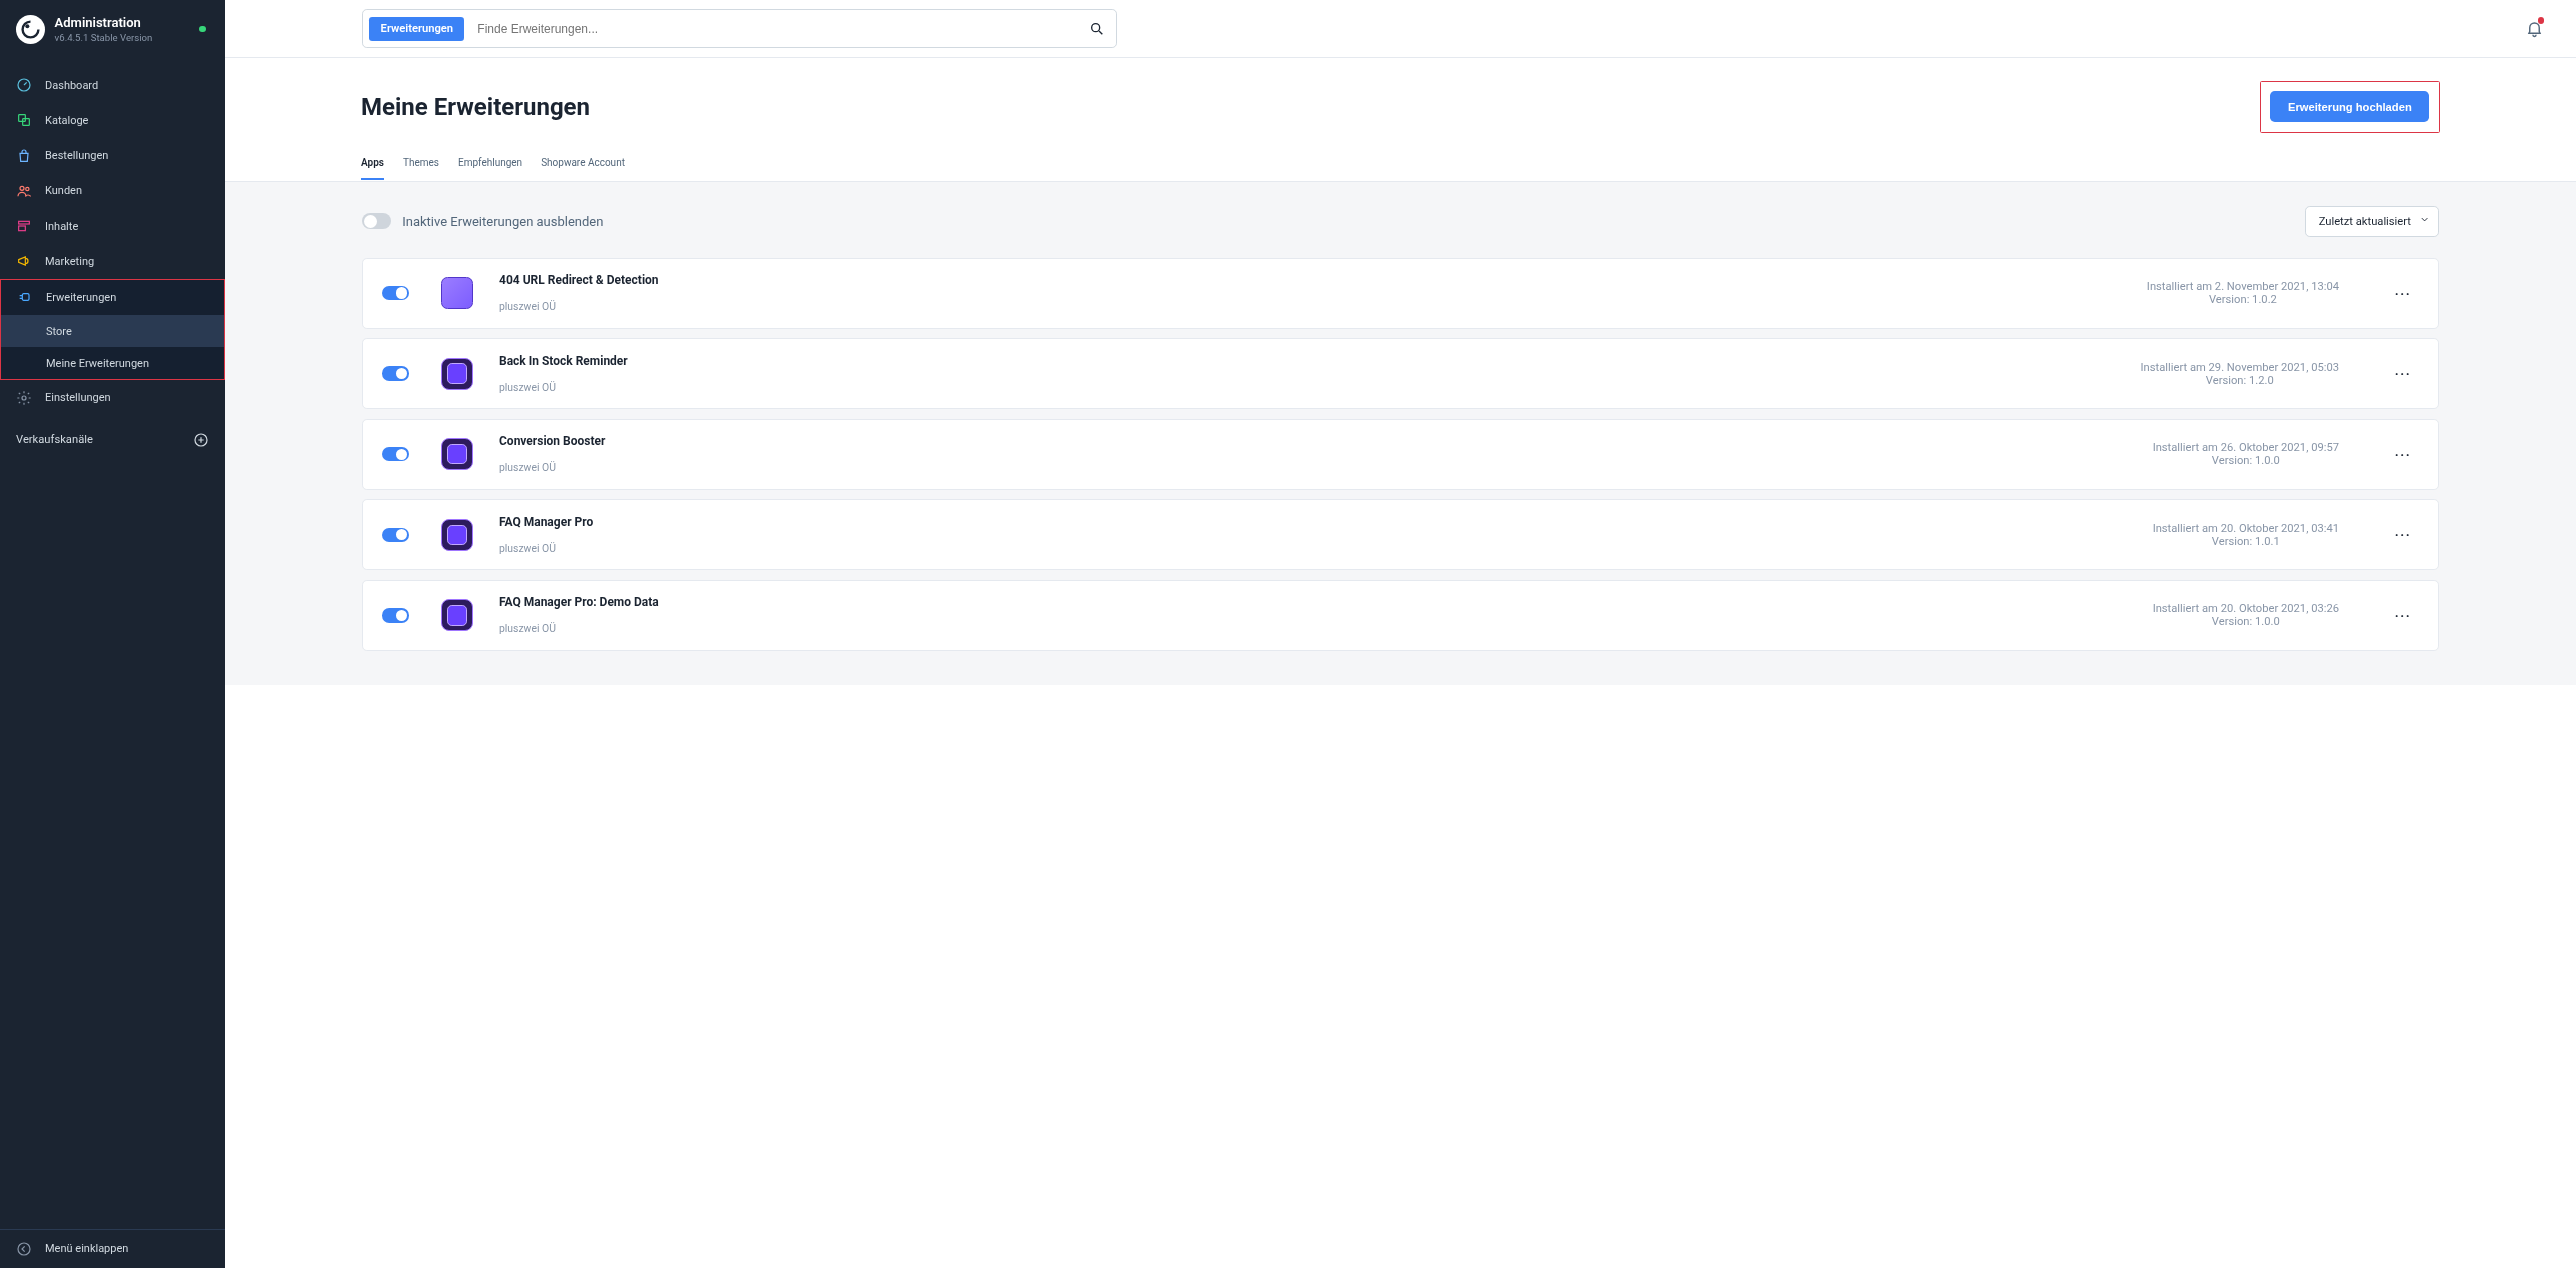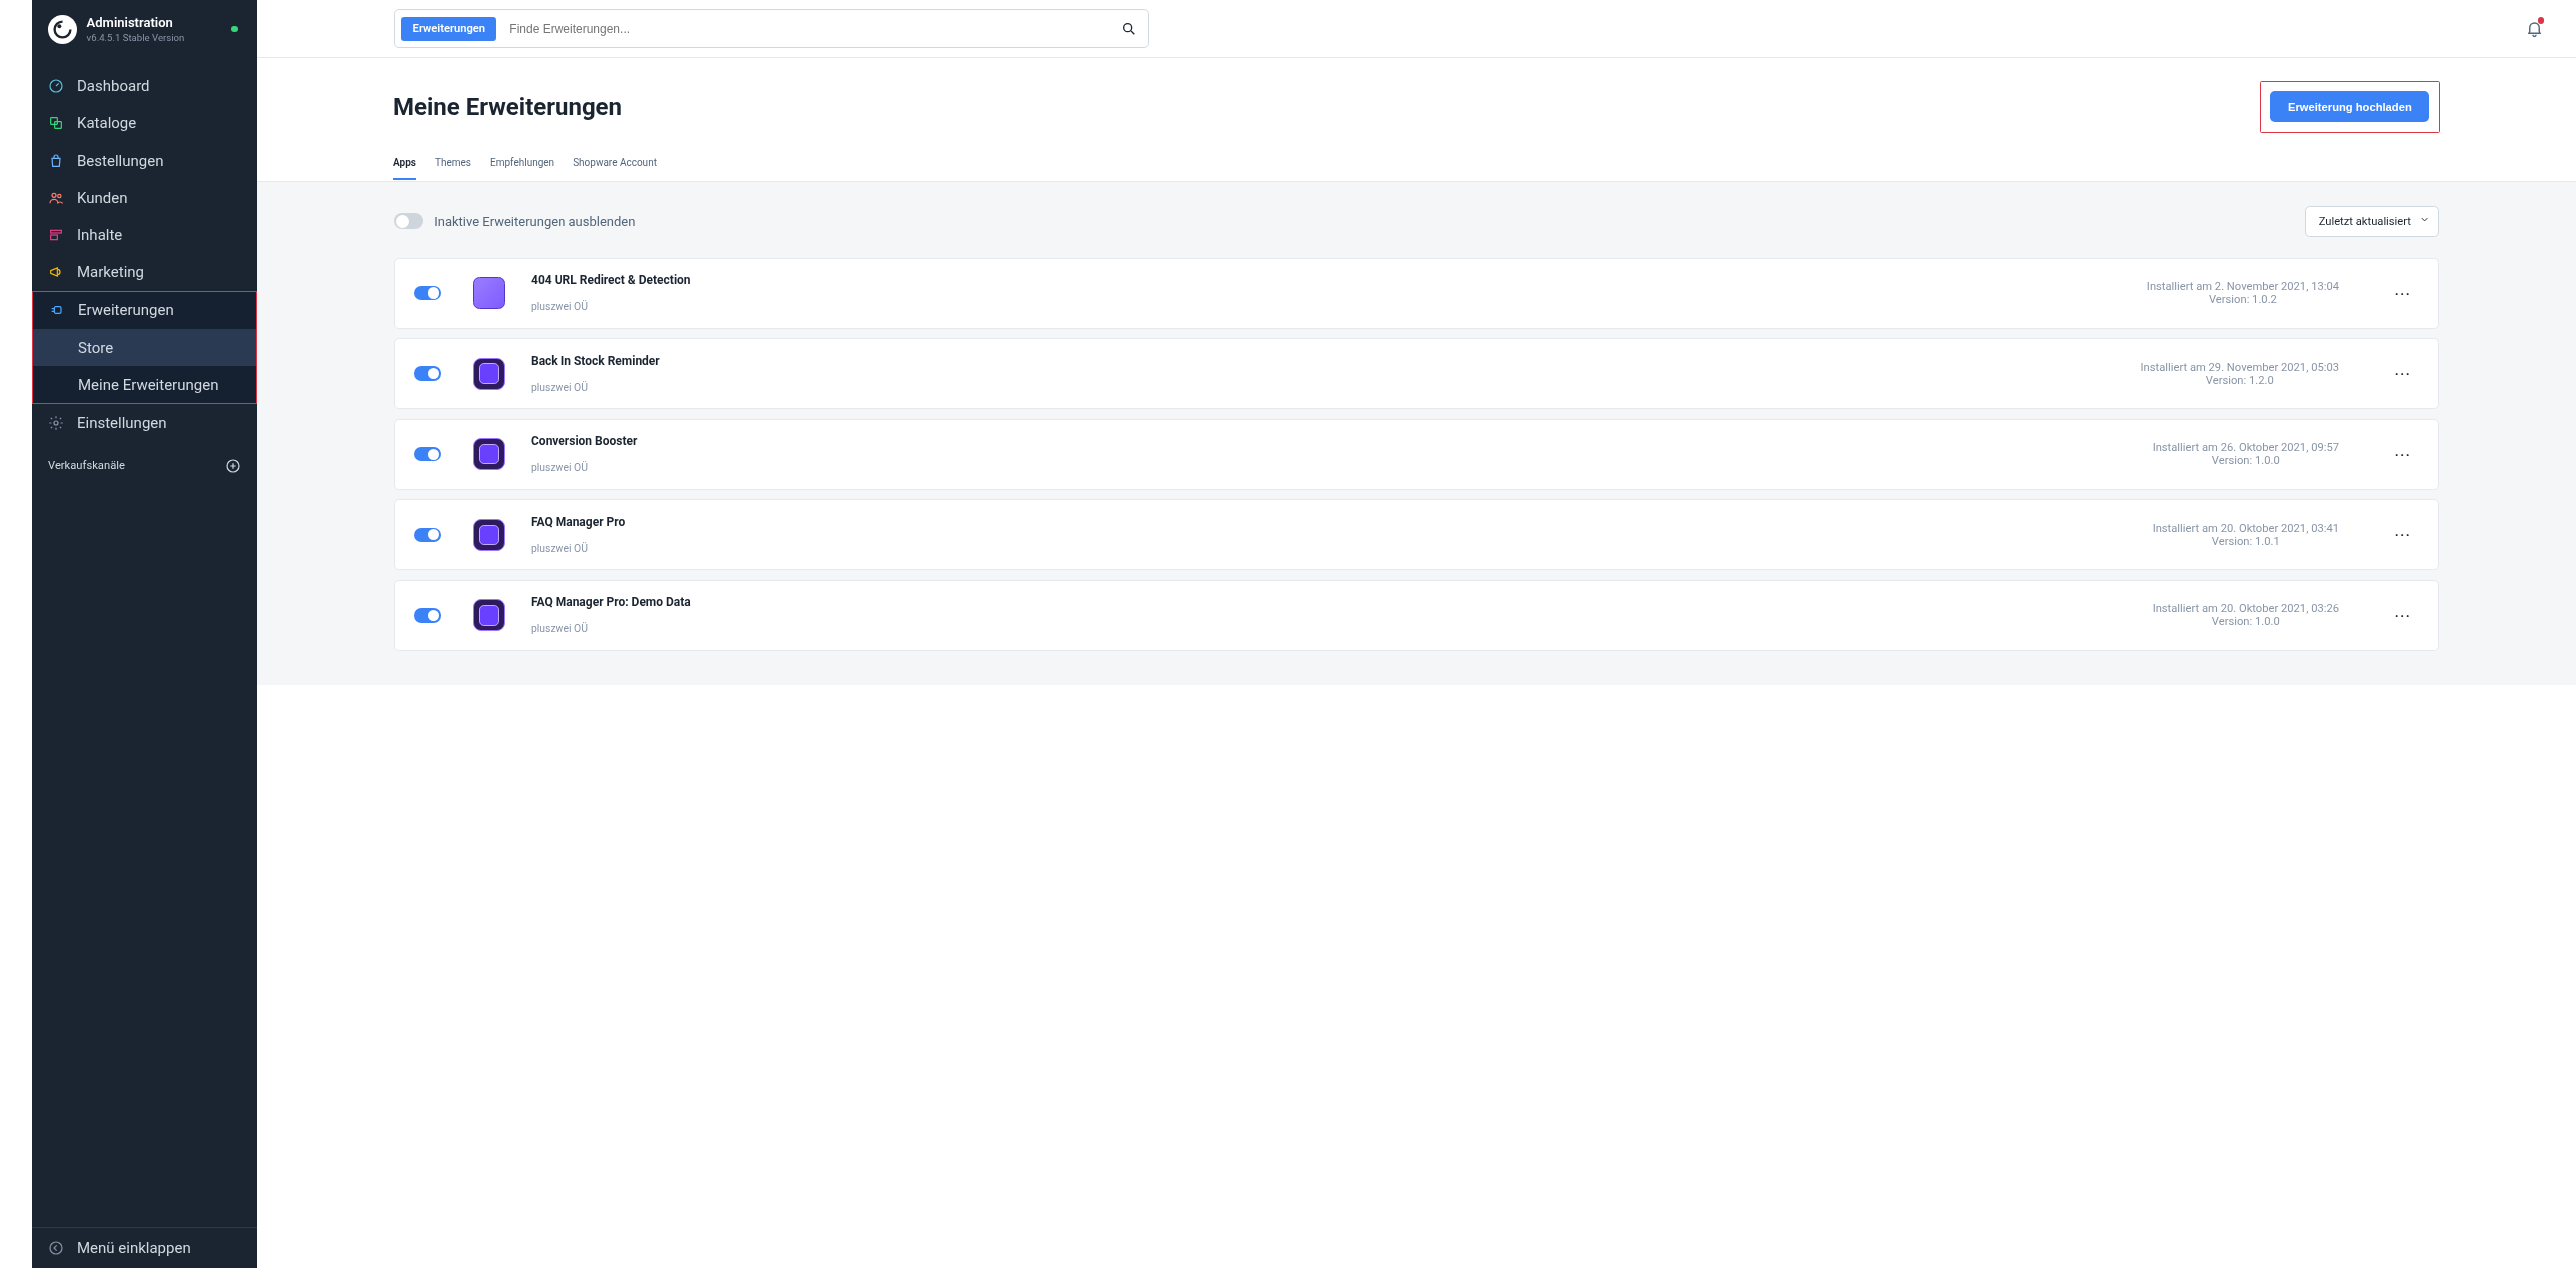--- a/index.html
+++ b/index.html
@@ -1,30 +1,30 @@
 <!DOCTYPE html>
 <html style="font-size:13px"><head>
 <meta charset="utf-8">
 <style>
 * { box-sizing: border-box; margin: 0; padding: 0; }
 body { font-family: -apple-system, BlinkMacSystemFont, "Segoe UI", Roboto, Helvetica, Arial, sans-serif; background: #fff; color: #1b2431; overflow: hidden; }
-.app { display: flex; height: 100vh; width: 100vw; padding-left: 32px; }
+.app { display: flex; height: 100vh; width: 100vw; }
 
 
 .sidebar { width: 225px; background: #1b2431; color: #d1d9e0; display: flex; flex-direction: column; position: relative; }
 .sb-header { display: flex; align-items: center; padding: 14.5px 16px 11.2px 16px; }
 .sb-logo { width: 29px; height: 29px; border-radius: 50%; background: #fff; display: flex; align-items: center; justify-content: center; margin-right: 9.6px; flex: 0 0 auto; }
 .sb-logo svg { display: block; }
 .sb-title-wrap { display: flex; flex-direction: column; }
 .sb-title { font-size: 13px; font-weight: 600; color: #fff; }
 .sb-version { font-size: 9.6px; color: #8895a7; margin-top: 1.6px; }
 .sb-status-dot { width: 6.4px; height: 6.4px; border-radius: 50%; background: #37d67a; margin-left: auto; margin-right: 3.2px; }
 
 .sb-nav { display: flex; flex-direction: column; margin-top: 13px; }
-.sb-item { display: flex; align-items: center; padding: 9.6px 16px; cursor: pointer; color: #d1d9e0; font-size: 15px; }
+.sb-item { display: flex; align-items: center; padding: 9.6px 16px; cursor: pointer; color: #d1d9e0; font-size: 11px; }
 .sb-item .icon { width: 16px; height: 16px; margin-right: 13px; flex: 0 0 auto; display: flex; align-items: center; justify-content: center; }
 .sb-subitem { padding-left: 45px; }
 .sb-section-title { font-size: 11.2px; font-weight: 400; color: #d1d9e0; padding: 16px 16px 8px 16px; display: flex; align-items: center; justify-content: space-between; }
 .sb-section-title .plus { width: 16px; height: 16px; display: flex; align-items: center; justify-content: center; }
 
 .sb-highlight-box { border: 0.8px solid #dc3545; margin: 0; }
 .sb-highlight-box .sb-item { background: #152030; }
 .sb-highlight-box .sb-item.sub-active { background: #2a3a52; }
 
 .sb-footer { margin-top: auto; border-top: 0.8px solid #2a3a52; }

